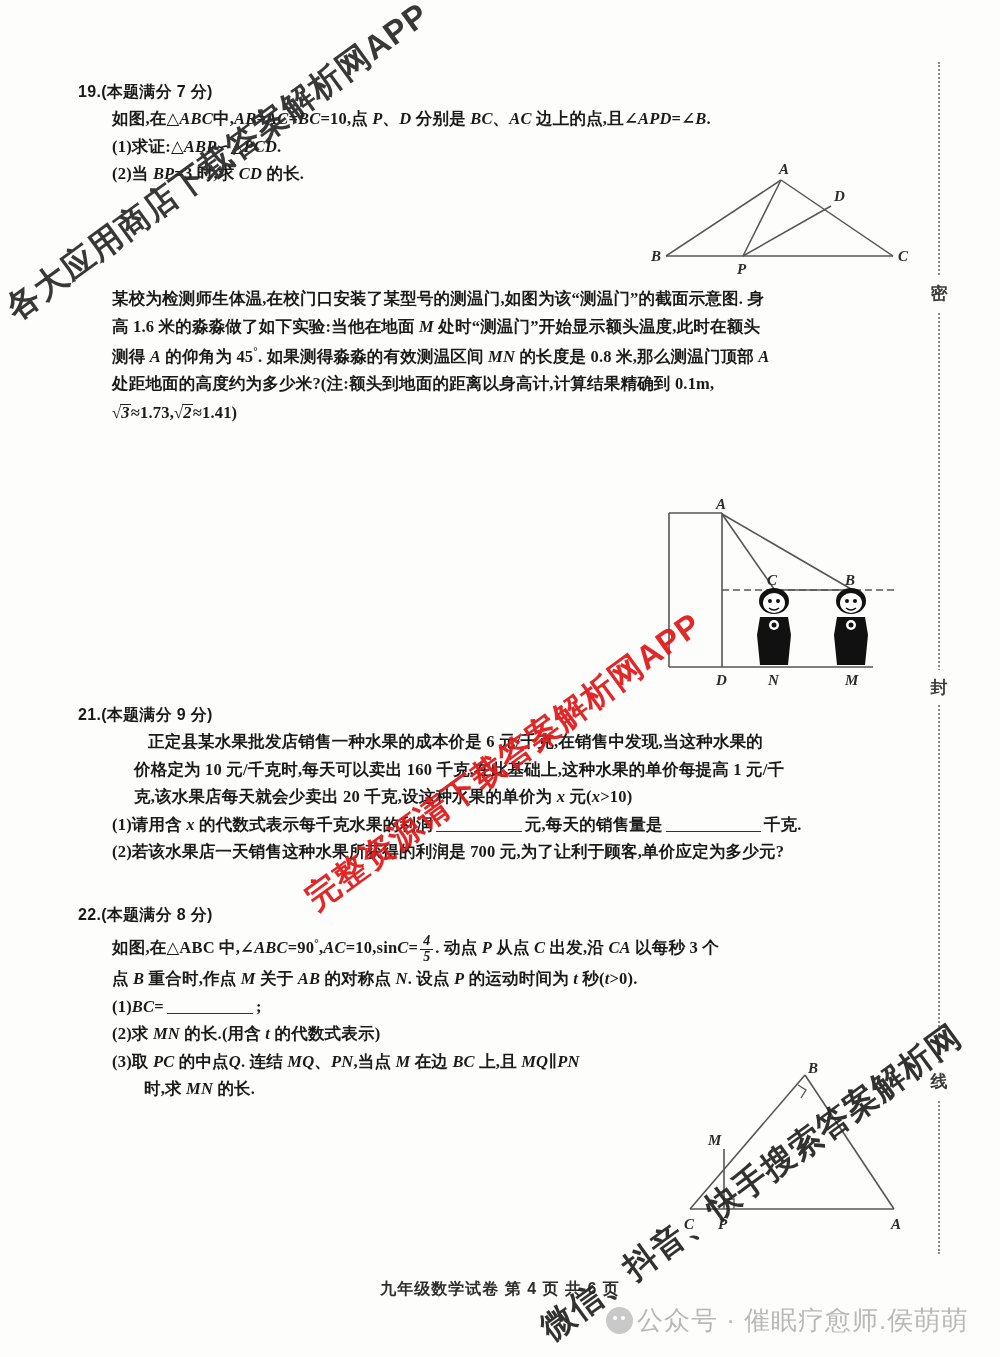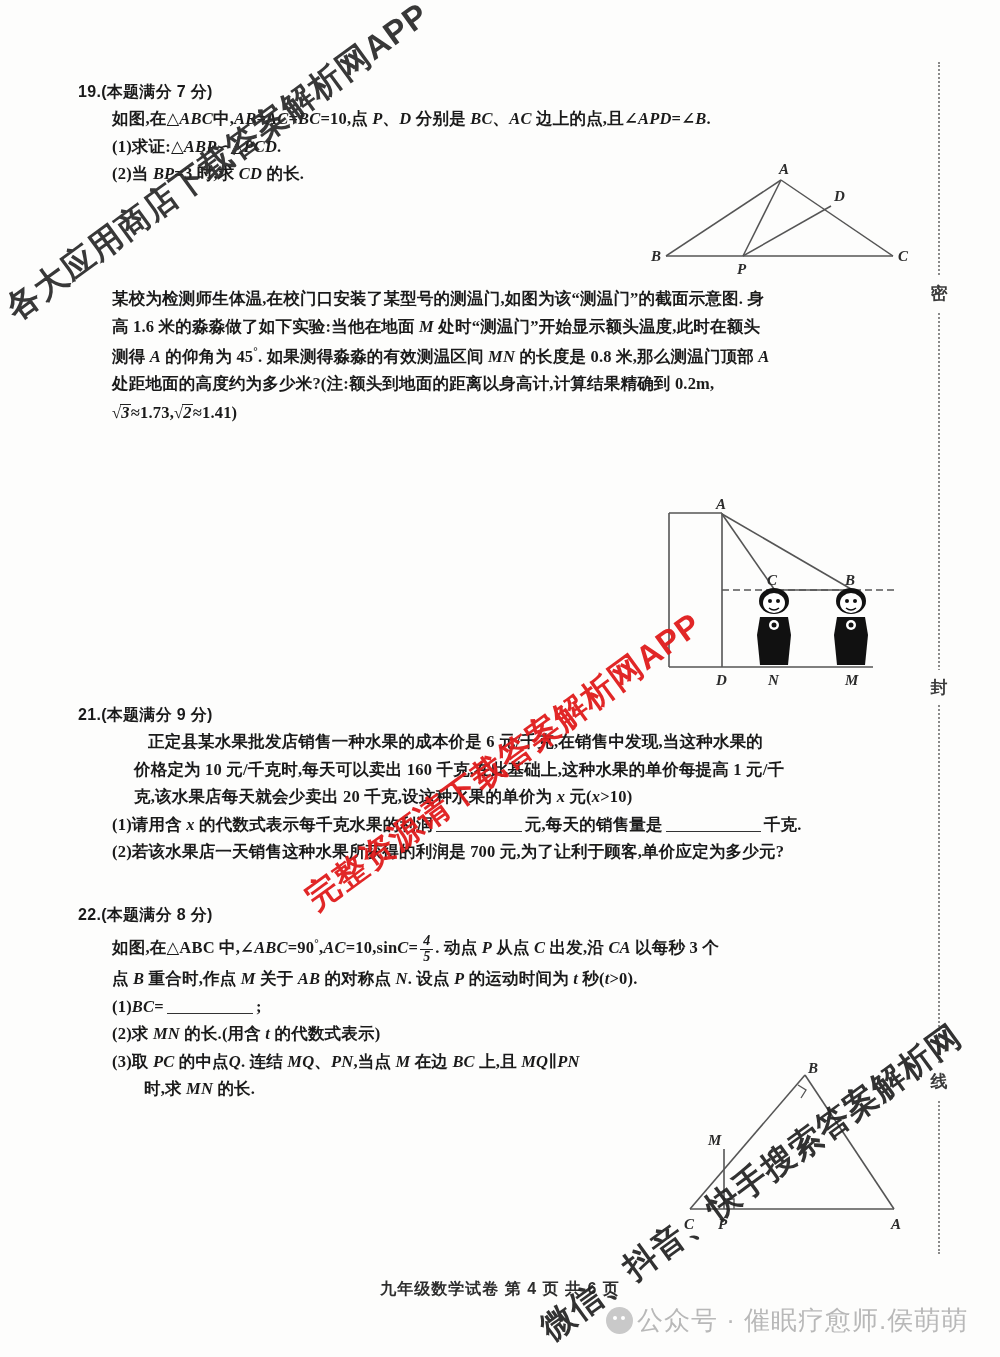--- a/index.html
+++ b/index.html
@@ -254,21 +254,21 @@
     <div class="line p-body indent1">
       某校为检测师生体温,在校门口安装了某型号的测温门,如图为该“测温门”的截面示意图. 身
     </div>
     <div class="line p-body indent1">
       高 1.6 米的淼淼做了如下实验:当他在地面 <span class="it">M</span> 处时“测温门”开始显示额头温度,此时在额头
     </div>
     <div class="line p-body indent1">
       测得 <span class="it">A</span> 的仰角为 45<span class="sup">°</span>. 如果测得淼淼的有效测温区间 <span class="it">MN</span> 的长度是 0.8 米,那么测温门顶部 <span class="it">A</span>
     </div>
     <div class="line p-body indent1">
-      处距地面的高度约为多少米?(注:额头到地面的距离以身高计,计算结果精确到 0.2m,
+      处距地面的高度约为多少米?(注:额头到地面的距离以身高计,计算结果精确到 0.1m,
     </div>
     <div class="line p-body indent1">
       √<span class="sqrt">3</span>≈1.73,√<span class="sqrt">2</span>≈1.41)
     </div>
   </div>
 
   <div class="figure" style="left:655px; top:495px;">
     <svg width="290" height="200" viewBox="0 0 290 200">
 
       <g stroke="#555" stroke-width="1.6" fill="none">

